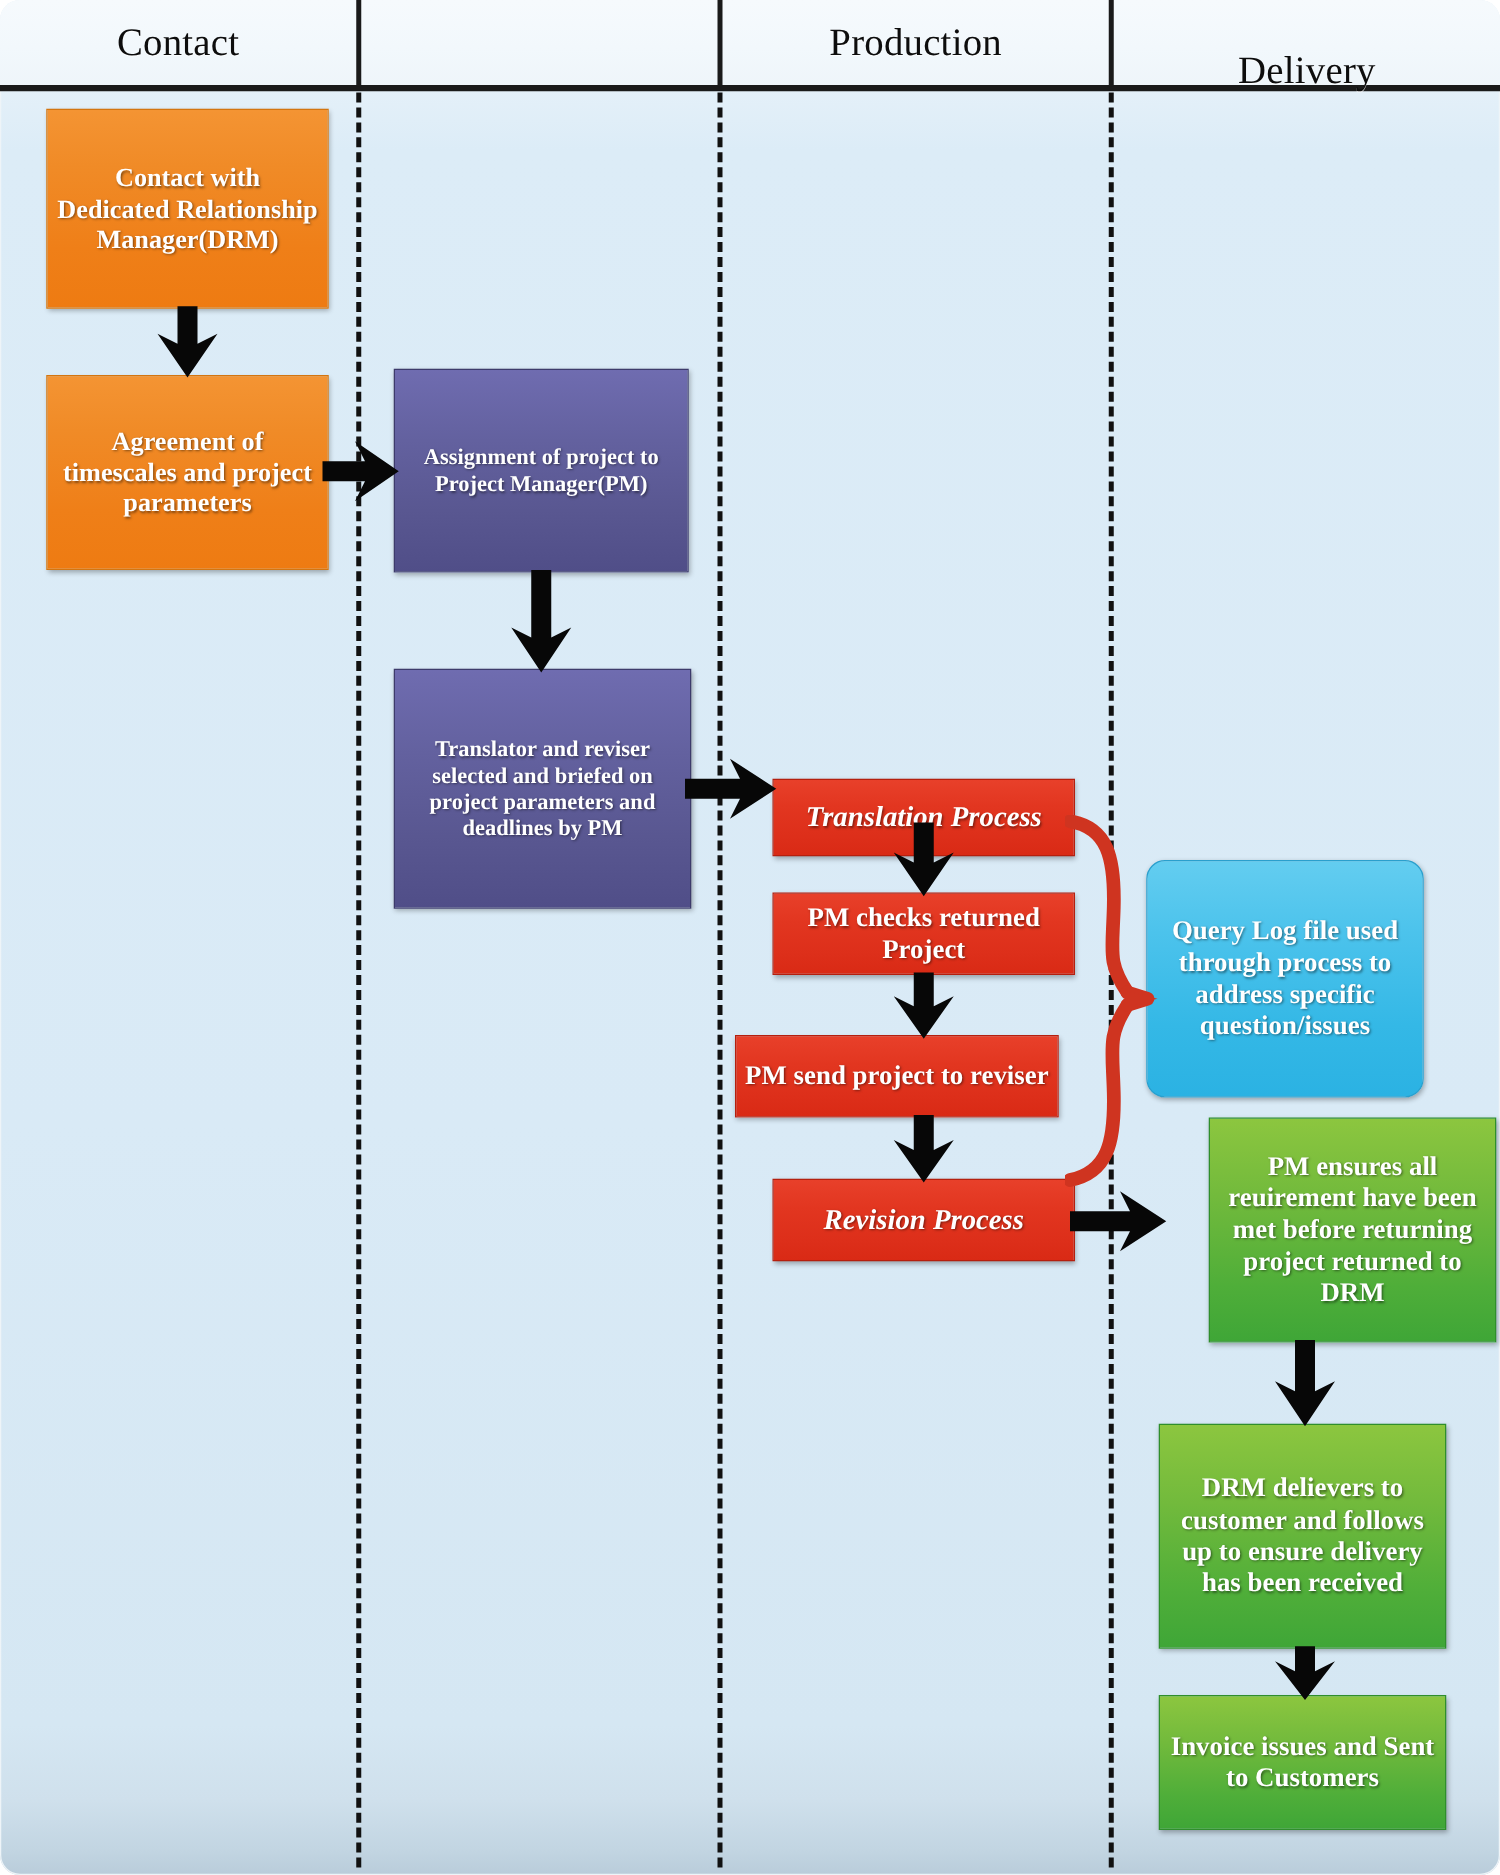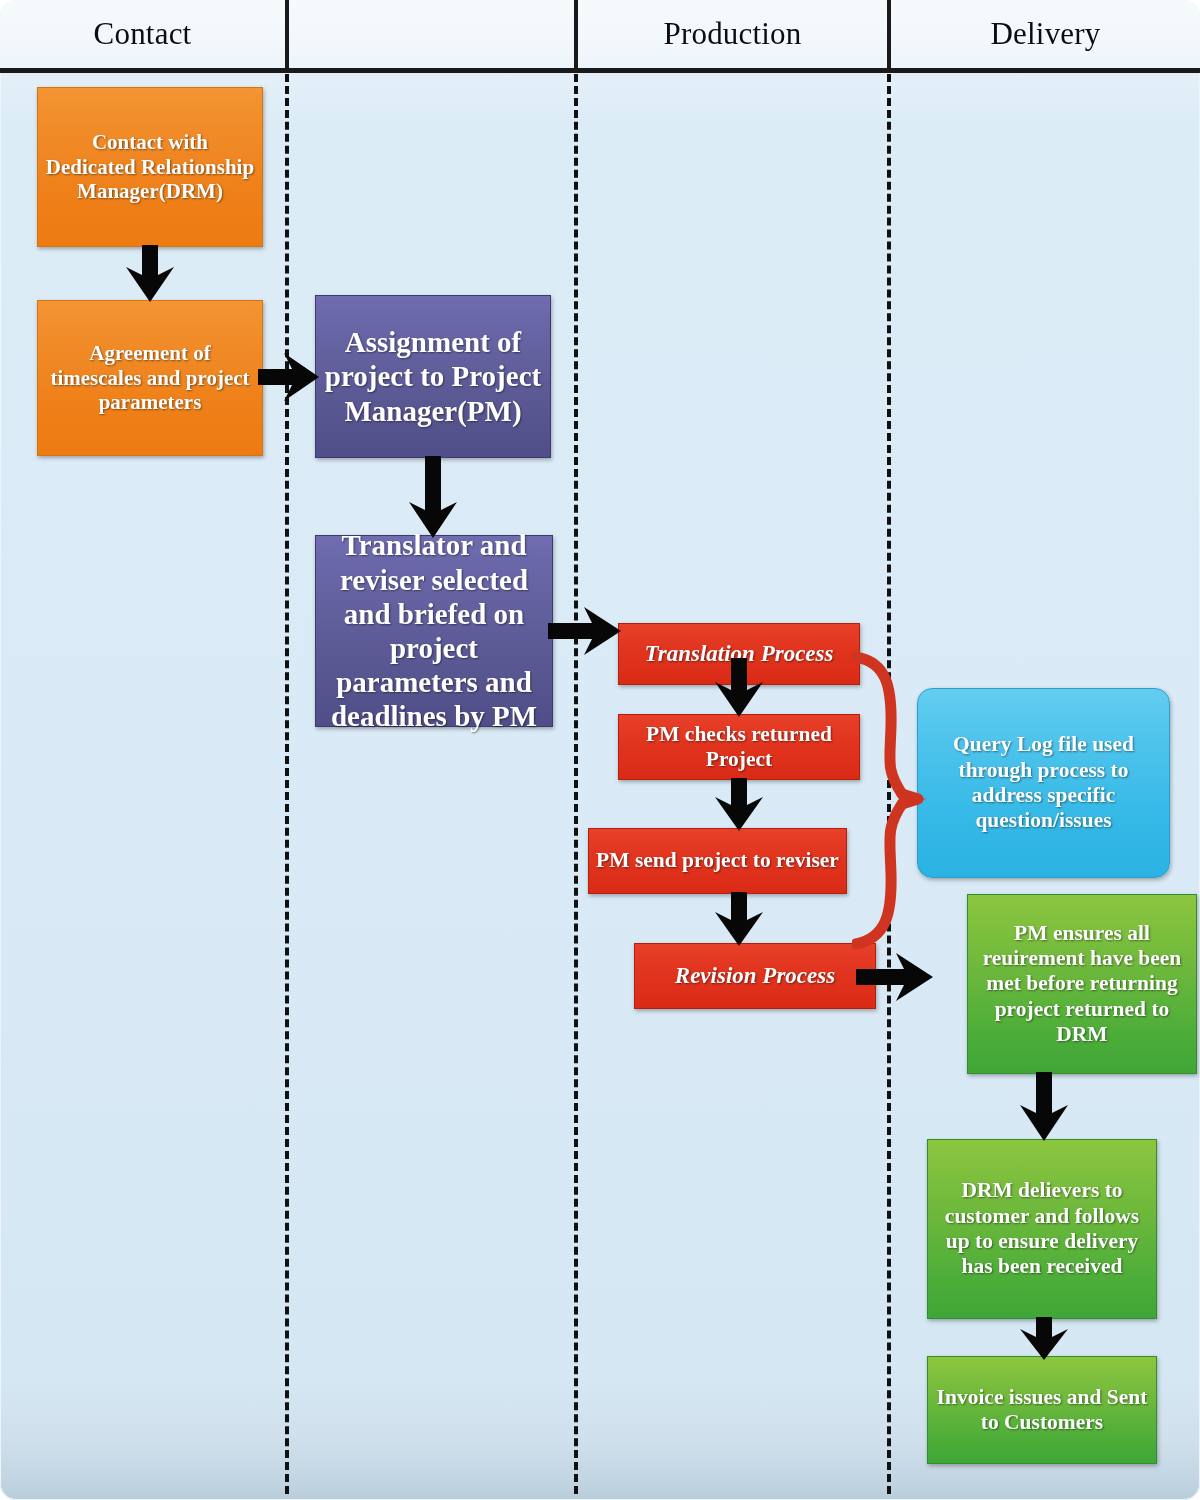--- a/index.html
+++ b/index.html
@@ -77,21 +77,21 @@
   }
 
   .n-orange{
     background:linear-gradient(to bottom,#f49433 0%,#f08b27 28%,#ef7f18 70%,#ee7b12 100%);
     border:1px solid #d4750f;
     font-size:21px;
   }
   .n-purple{
     background:linear-gradient(to bottom,#6f6cb0 0%,#63619f 35%,#595791 70%,#504e88 100%);
     border:1px solid #3d3b6b;
-    font-size:29px;
+    font-size:18px;
   }
   .n-red{
     background:linear-gradient(to bottom,#e8402a 0%,#e23620 35%,#dd2f1a 75%,#d92a15 100%);
     border:1px solid #b51f0e;
     font-size:21.5px;
   }
   .n-red.italic{font-style:italic;font-size:23px;}
   .n-green{
     background:linear-gradient(to bottom,#8cc63f 0%,#72ba3c 35%,#4fae39 75%,#3fa637 100%);
     border:1px solid #2f8f2c;
@@ -120,43 +120,43 @@
   <div class="plate-top"></div>
 
   <div class="hdr-rule"></div>
 
   <div class="hdr-sep" style="left:285px;"></div>
   <div class="hdr-sep" style="left:574px;"></div>
   <div class="hdr-sep" style="left:887px;"></div>
 
   <div class="hdr-cell" style="left:0px;   width:285px;">Contact</div>
   <div class="hdr-cell" style="left:578px; width:309px;text-align:center;">Production</div>
-  <div class="hdr-cell" style="left:891px; width:309px;">Delivery</div>
+  <div class="hdr-cell" style="left:891px; width:309px;margin-top:22px;">Delivery</div>
 
   <div class="lane-div" style="left:285px;"></div>
   <div class="lane-div" style="left:574px;"></div>
   <div class="lane-div" style="left:887px;"></div>
 
   <div class="node n-orange" style="left:37px; top:87px; width:226px; height:160px;">Contact with Dedicated Relationship Manager(DRM)</div>
 
   <div class="node n-orange" style="left:37px; top:300px; width:226px; height:156px;">Agreement of timescales and project parameters</div>
 
   <div class="node n-purple" style="left:315px; top:295px; width:236px; height:163px;">Assignment of project to Project Manager(PM)</div>
 
   <div class="node n-purple" style="left:315px; top:535px; width:238px; height:192px;">Translator and reviser selected and briefed on project parameters and deadlines by PM</div>
 
   <div class="node n-red italic" style="left:618px; top:623px; width:242px; height:62px;">Translation Process</div>
 
   <div class="node n-red" style="left:618px; top:714px; width:242px; height:66px;">PM checks returned Project</div>
 
   <div class="node n-red" style="left:588px; top:828px; width:259px; height:66px;">PM send project to reviser</div>
 
-  <div class="node n-red italic" style="left:634px; top:943px; width:242px; height:66px;">Revision Process</div>
-
-  <div class="node n-cyan" style="left:917px; top:688px; width:253px; height:190px;">Query Log file used through process to address specific question/issues</div>
+  <div class="node n-red italic" style="left:618px; top:943px; width:242px; height:66px;">Revision Process</div>
+
+  <div class="node n-cyan" style="left:917px; top:688px; width:222px; height:190px;">Query Log file used through process to address specific question/issues</div>
 
   <div class="node n-green" style="left:927px; top:894px; width:230px; height:180px;margin-left:40px;">PM ensures all reuirement have been met before returning project returned to DRM</div>
 
   <div class="node n-green" style="left:927px; top:1139px; width:230px; height:180px;">DRM delievers to customer and follows up to ensure delivery has been received</div>
 
   <div class="node n-green" style="left:927px; top:1356px; width:230px; height:108px;">Invoice issues and Sent to Customers</div>
 
   <div class="arrow" style="left:124px; top:245px;">
     <svg width="52" height="58" viewBox="0 0 52 58">
       <path d="M18,0 H34 V30 L50,22 L26,57 L2,22 L18,30 Z" fill="#070707"></path>

